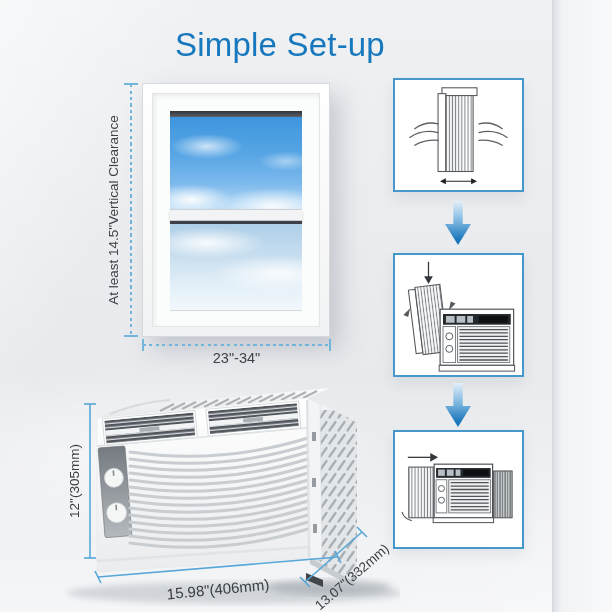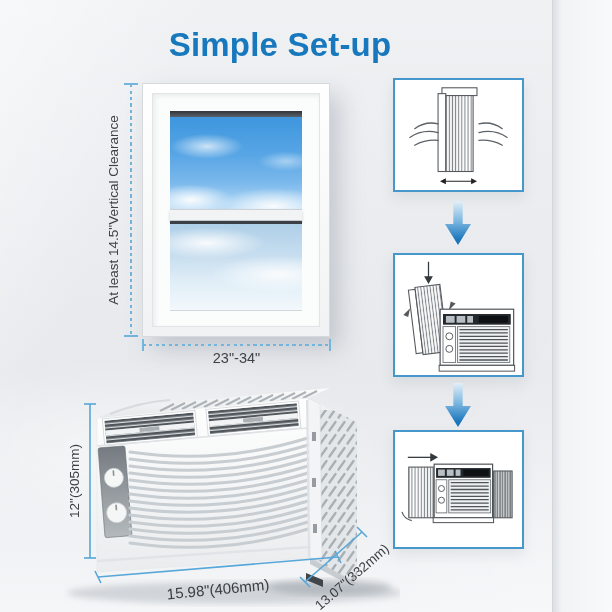--- a/index.html
+++ b/index.html
@@ -12,21 +12,21 @@
       radial-gradient(ellipse 420px 160px at 22% 74%, rgba(255,255,255,.5), rgba(255,255,255,0) 60%),
       linear-gradient(180deg,#eff1f3 0%,#e9ebee 45%,#e7e9ec 62%,#f5f6f8 100%);
   }
   .right-wall{
     position:absolute;left:552px;top:0;width:60px;height:612px;
     background:linear-gradient(90deg,#dcdfe3 0px,#f1f3f5 9px,#f9fafb 100%);
     border-left:1px solid #d3d7db;
   }
   .title{
     position:absolute;top:26px;left:0;width:560px;text-align:center;
-    font-size:33px;font-weight:bold;color:#1878bd;letter-spacing:.2px;
+    font-size:33px;font-weight:normal;color:#1878bd;letter-spacing:.2px;
   }
   
   .vline{position:absolute;left:130px;top:84px;width:2px;height:252px;
     background:repeating-linear-gradient(180deg,#74b5dc 0 3px,rgba(0,0,0,0) 3px 6.5px);}
   .vcap{position:absolute;left:124px;width:14px;height:2px;background:#74b5dc;}
   .vlabel{position:absolute;left:113px;top:210px;transform:translate(-50%,-50%) rotate(-90deg);
     white-space:nowrap;font-size:13.5px;color:#3e4246;}
   .window{position:absolute;left:142px;top:83px;width:188px;height:254px;
     background:linear-gradient(180deg,#ffffff,#f1f2f3);
     border:1px solid #d7dadd;box-sizing:border-box;

